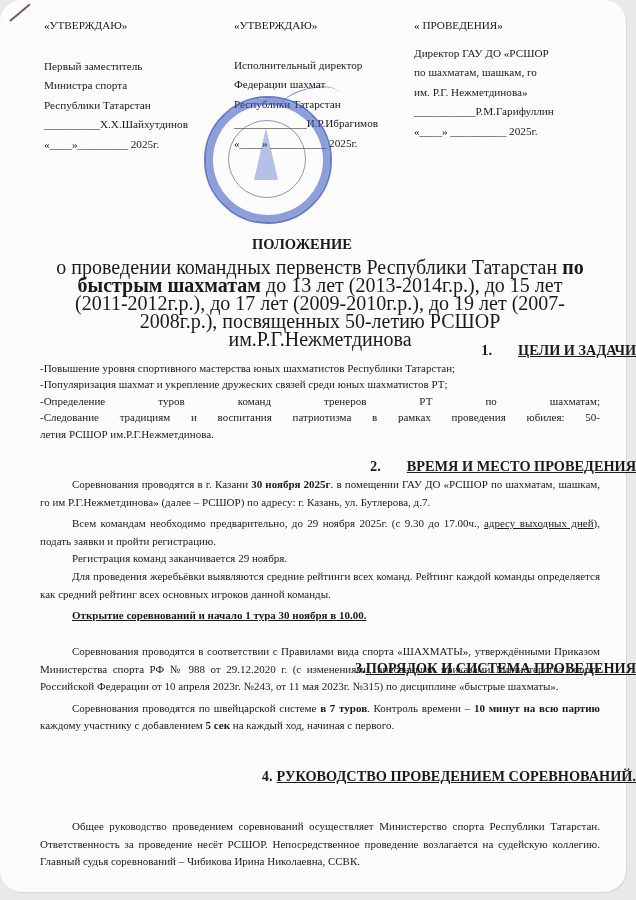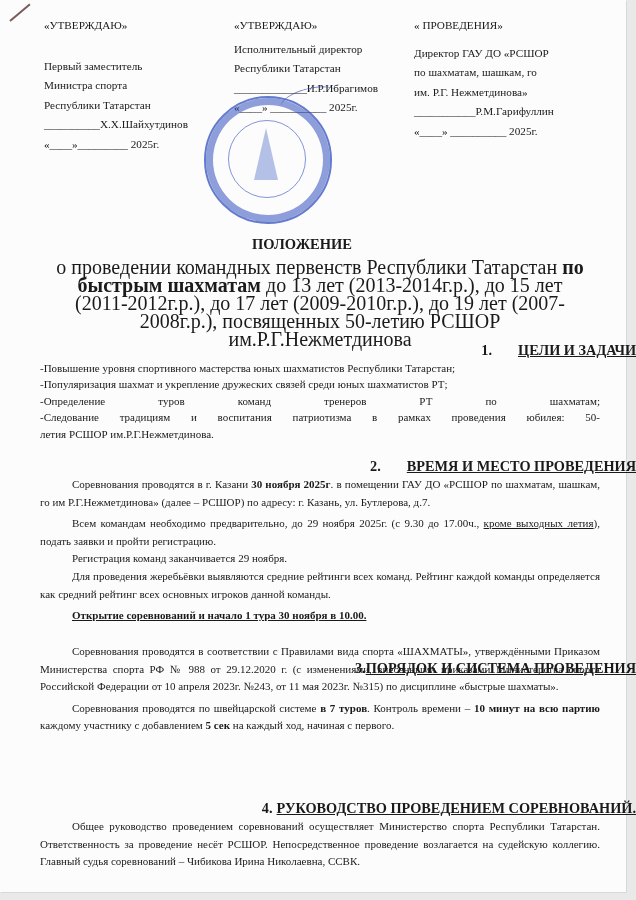--- a/index.html
+++ b/index.html
@@ -7,20 +7,21 @@
     width: 636px; height: 900px; overflow: hidden;
     background: #e9e9e9;
     font-family: "Liberation Serif", serif;
     color: #1a1a1a;
   }
   .page {
     position: absolute; left: 0; top: 0;
     width: 626px; height: 892px;
     background: #fcfcfc;
     box-shadow: 1px 1px 0 #d8d8d8;
+    border-radius: 22px;
   }
   .pen-mark {
     position: absolute; left: 10px; top: 20px; width: 26px; height: 2px;
     background: #7a5a5a; transform: rotate(-40deg); transform-origin: left center;
   }
   .approve-col { position: absolute; top: 16px; font-size: 11.2px; line-height: 19.6px; }
   .approve-col div { white-space: nowrap; }
   .col1 { left: 44px; }
   .col2 { left: 234px; }
   .col3 { left: 414px; }
@@ -80,21 +81,22 @@
     <div>«УТВЕРЖДАЮ»</div>
     <div style="margin-top:21px">Первый заместитель</div>
     <div>Министра спорта</div>
     <div>Республики Татарстан</div>
     <div>__________Х.Х.Шайхутдинов</div>
     <div>«____»_________ 2025г.</div>
   </div>
 
   <div class="approve-col col2">
     <div>«УТВЕРЖДАЮ»</div>
-    <div style="margin-top:4px">Исполнительный директор</div>
+    <div style="margin-top:20px">Исполнительный директор</div>
+    <div>Федерации шахмат</div>
     <div>Республики Татарстан</div>
     <div>_____________И.Р.Ибрагимов</div>
     <div>«____» __________ 2025г.</div>
   </div>
 
   <div class="approve-col col3">
     <div>« ПРОВЕДЕНИЯ»</div>
     <div style="margin-top:8px">Директор ГАУ ДО «РСШОР</div>
     <div>по шахматам, шашкам, го</div>
     <div>им. Р.Г. Нежметдинова»</div>
@@ -123,34 +125,34 @@
     <p class="just-line">-Определение туров команд тренеров РТ по шахматам;</p>
     <p class="just-line">-Следование традициям и воспитания патриотизма в рамках проведения юбилея: 50-</p>
     <p>летия РСШОР им.Р.Г.Нежметдинова.</p>
   </div>
 
   <div class="sec-head" style="top:458px">
     <span class="num">2.</span><span class="u">ВРЕМЯ И МЕСТО ПРОВЕДЕНИЯ</span>
   </div>
   <div class="body-text" style="top:476px">
     <p class="ind"><span>Соревнования проводятся в г. Казани </span><span class="b">30 ноября 2025г</span><span>. в помещении ГАУ ДО «РСШОР по шахматам, шашкам, го им Р.Г.Нежметдинова» (далее – РСШОР) по адресу: г. Казань, ул. Бутлерова, д.7.</span></p>
-    <p class="ind gap"><span>Всем командам необходимо предварительно, до 29 ноября 2025г. (с 9.30 до 17.00ч., </span><span class="u">кроме выходных летия</span><span>), подать заявки и пройти регистрацию.</span></p>
+    <p class="ind gap"><span>Всем командам необходимо предварительно, до 29 ноября 2025г. (с 9.30 до 17.00ч., </span><span class="u">адресу выходных дней</span><span>), подать заявки и пройти регистрацию.</span></p>
     <p class="ind">Регистрация команд заканчивается 29 ноября.</p>
     <p class="ind">Для проведения жеребьёвки выявляются средние рейтинги всех команд. Рейтинг каждой команды определяется как средний рейтинг всех основных игроков данной команды.</p>
     <p class="ind b u gap">Открытие соревнований и начало 1 тура 30 ноября в 10.00.</p>
   </div>
 
   <div class="sec-head" style="top:660px">
     <span>3.</span><span class="u">ПОРЯДОК И СИСТЕМА ПРОВЕДЕНИЯ</span>
   </div>
   <div class="body-text" style="top:643px">
     <p class="ind">Соревнования проводятся в соответствии с Правилами вида спорта «ШАХМАТЫ», утверждёнными Приказом Министерства спорта РФ № 988 от 29.12.2020 г. (с изменениями, внесенными приказами Министерства спорта Российской Федерации от 10 апреля 2023г. №243, от 11 мая 2023г. №315) по дисциплине «быстрые шахматы».</p>
     <p class="ind gap"><span>Соревнования проводятся по швейцарской системе </span><span class="b">в 7 туров</span><span>. Контроль времени –  </span><span class="b">10 минут на всю партию</span><span> каждому участнику с добавлением </span><span class="b">5 сек</span><span> на каждый ход, начиная с первого.</span></p>
   </div>
 
-  <div class="sec-head" style="top:800px">
+  <div class="sec-head" style="top:768px">
     <span style="margin-right:4px">4.</span><span class="u">РУКОВОДСТВО ПРОВЕДЕНИЕМ СОРЕВНОВАНИЙ.</span>
   </div>
   <div class="body-text" style="top:818px">
     <p class="ind">Общее руководство проведением соревнований осуществляет Министерство спорта Республики Татарстан. Ответственность за проведение несёт РСШОР. Непосредственное проведение возлагается на судейскую коллегию. Главный судья соревнований – Чибикова Ирина Николаевна, ССВК.</p>
   </div>
 
 </div>
 
 </body></html>

